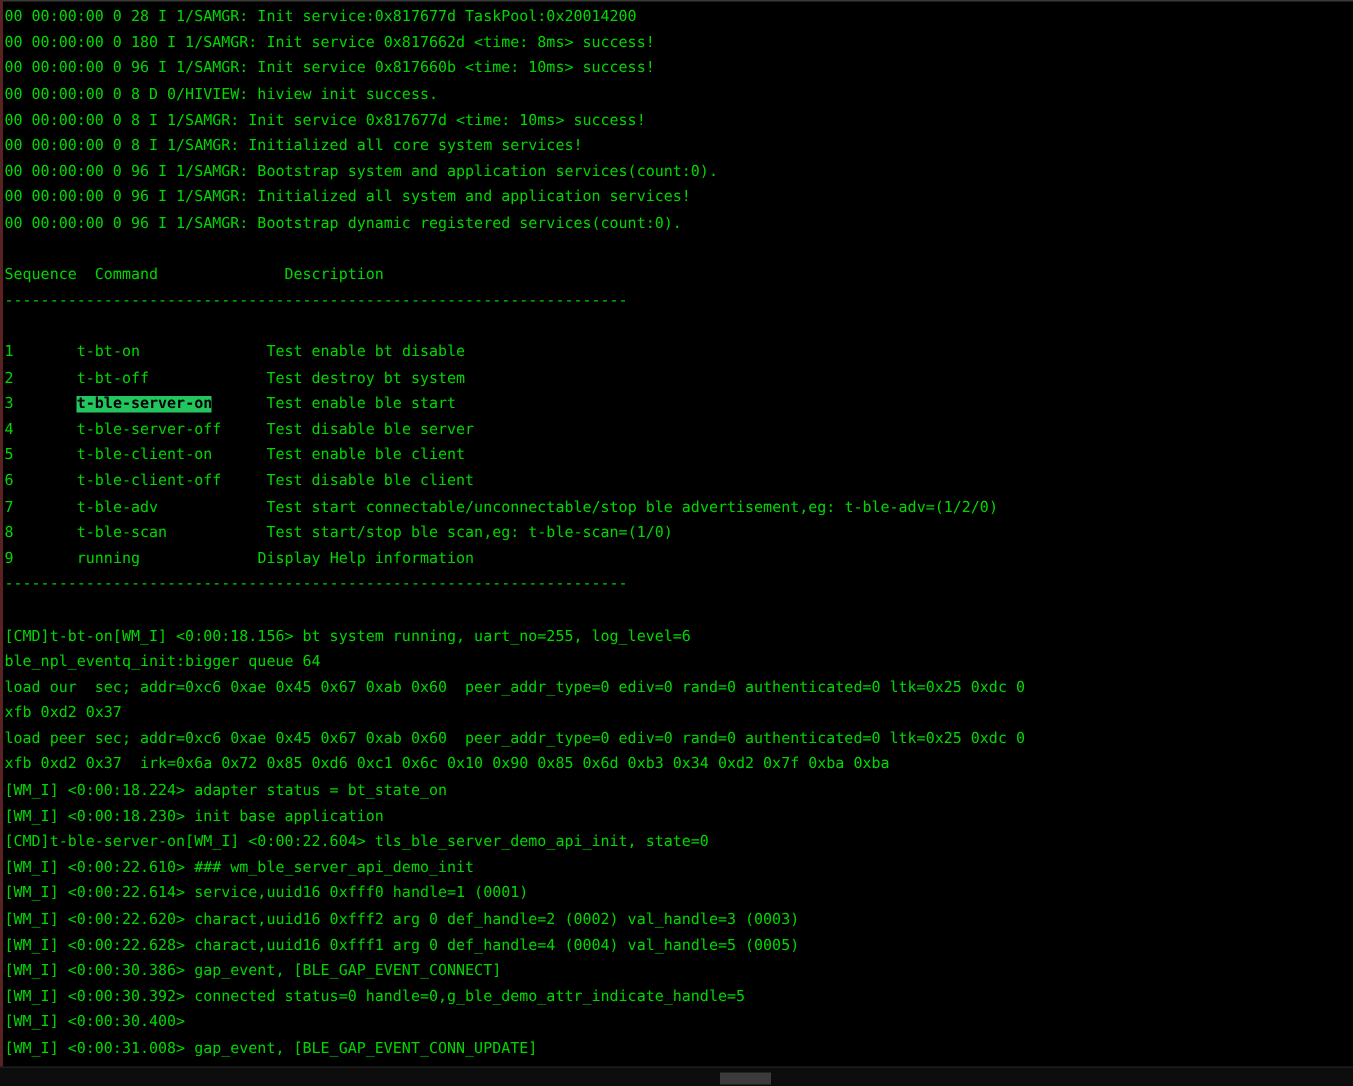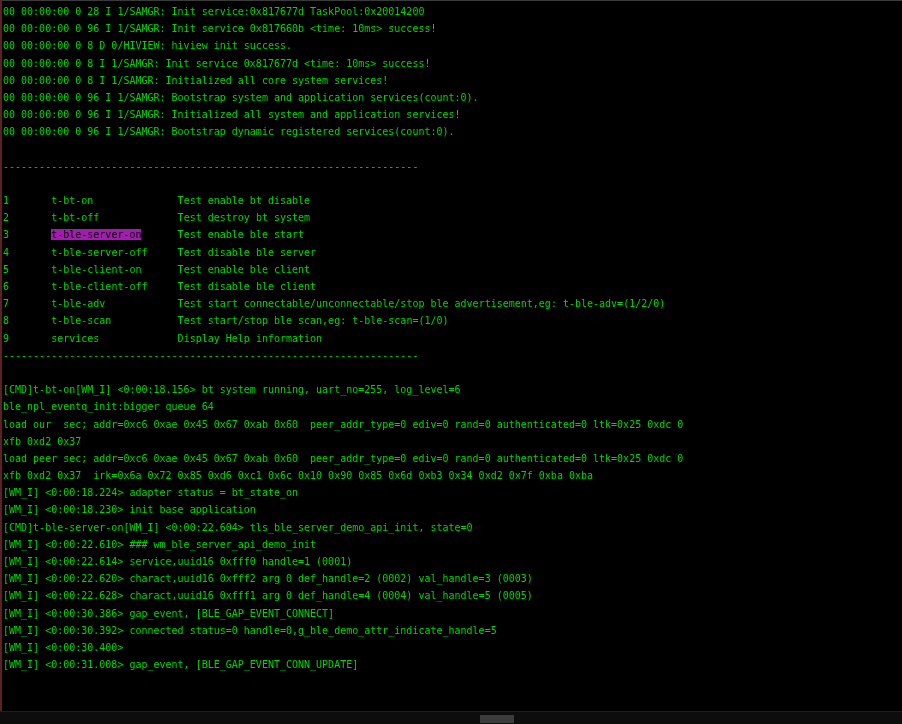--- a/index.html
+++ b/index.html
@@ -64,22 +64,23 @@
     letter-spacing: 0px;
     font-family: "DejaVu Sans Mono", "Liberation Mono", monospace;
   }
 
   .blank {
     color: transparent;
   }
 
   
   .hl {
-    background: #a21caf;
+    background: #22c55e;
     color: #000000;
+    font-weight: bold;
   }
 
   
   #hscrollbar {
     position: absolute;
     left: 0;
     bottom: 0;
     width: 902px;
     height: 13px;
     background: #0d0d0d;
@@ -100,44 +101,46 @@
 
 <div id="terminal-window">
 
   <div id="top-edge"></div>
   <div id="left-edge"></div>
 
   <div id="screen">
 
     <div>
       <span class="line">00 00:00:00 0 28 I 1/SAMGR: Init service:0x817677d TaskPool:0x20014200</span>
+      <span class="line">00 00:00:00 0 180 I 1/SAMGR: Init service 0x817662d &lt;time: 8ms&gt; success!</span>
       <span class="line">00 00:00:00 0 96 I 1/SAMGR: Init service 0x817660b &lt;time: 10ms&gt; success!</span>
       <span class="line">00 00:00:00 0 8 D 0/HIVIEW: hiview init success.</span>
       <span class="line">00 00:00:00 0 8 I 1/SAMGR: Init service 0x817677d &lt;time: 10ms&gt; success!</span>
       <span class="line">00 00:00:00 0 8 I 1/SAMGR: Initialized all core system services!</span>
       <span class="line">00 00:00:00 0 96 I 1/SAMGR: Bootstrap system and application services(count:0).</span>
       <span class="line">00 00:00:00 0 96 I 1/SAMGR: Initialized all system and application services!</span>
       <span class="line">00 00:00:00 0 96 I 1/SAMGR: Bootstrap dynamic registered services(count:0).</span>
     </div>
 
     <span class="line blank">&nbsp;</span>
 
     <div>
+      <span class="line">Sequence  Command              Description</span>
       <span class="line">---------------------------------------------------------------------</span>
       <span class="line blank">&nbsp;</span>
       <div id="table-body">
           <span class="line"><span>1       </span><span>t-bt-on              </span><span>Test enable bt disable</span></span>
           <span class="line"><span>2       </span><span>t-bt-off             </span><span>Test destroy bt system</span></span>
           <span class="line"><span>3       </span><span><span class="hl">t-ble-server-on</span>      </span><span>Test enable ble start</span></span>
           <span class="line"><span>4       </span><span>t-ble-server-off     </span><span>Test disable ble server</span></span>
           <span class="line"><span>5       </span><span>t-ble-client-on      </span><span>Test enable ble client</span></span>
           <span class="line"><span>6       </span><span>t-ble-client-off     </span><span>Test disable ble client</span></span>
           <span class="line"><span>7       </span><span>t-ble-adv            </span><span>Test start connectable/unconnectable/stop ble advertisement,eg: t-ble-adv=(1/2/0)</span></span>
           <span class="line"><span>8       </span><span>t-ble-scan           </span><span>Test start/stop ble scan,eg: t-ble-scan=(1/0)</span></span>
-          <span class="line"><span>9       </span><span>services             </span><span>Display Help information</span></span>
+          <span class="line"><span>9       </span><span>running             </span><span>Display Help information</span></span>
         </div>
       <span class="line">---------------------------------------------------------------------</span>
     </div>
 
     <span class="line blank">&nbsp;</span>
 
     <div id="runtime-log-block">
         <span class="line">[CMD]t-bt-on[WM_I] &lt;0:00:18.156&gt; bt system running, uart_no=255, log_level=6</span>
         <span class="line">ble_npl_eventq_init:bigger queue 64</span>
         <span class="line">load our  sec; addr=0xc6 0xae 0x45 0x67 0xab 0x60  peer_addr_type=0 ediv=0 rand=0 authenticated=0 ltk=0x25 0xdc 0</span>

